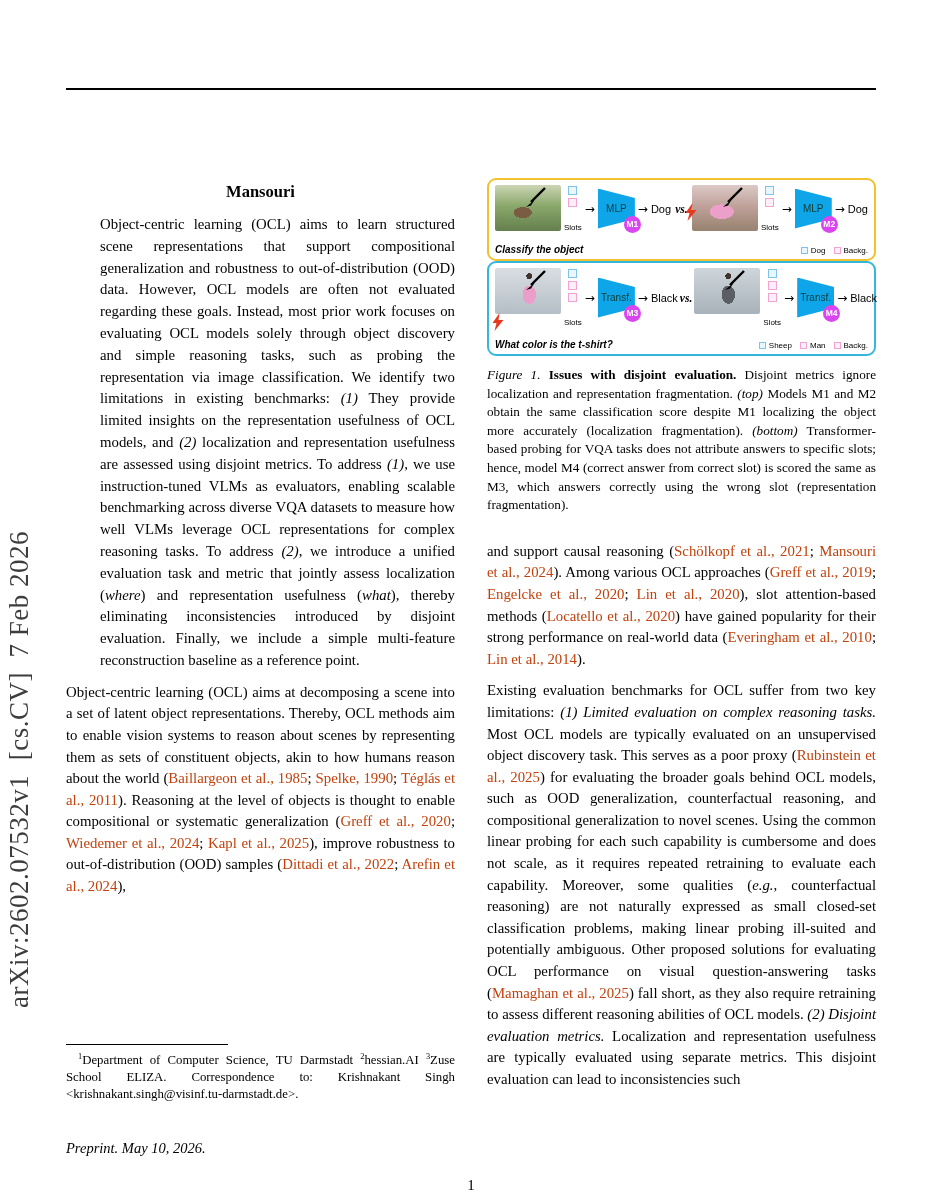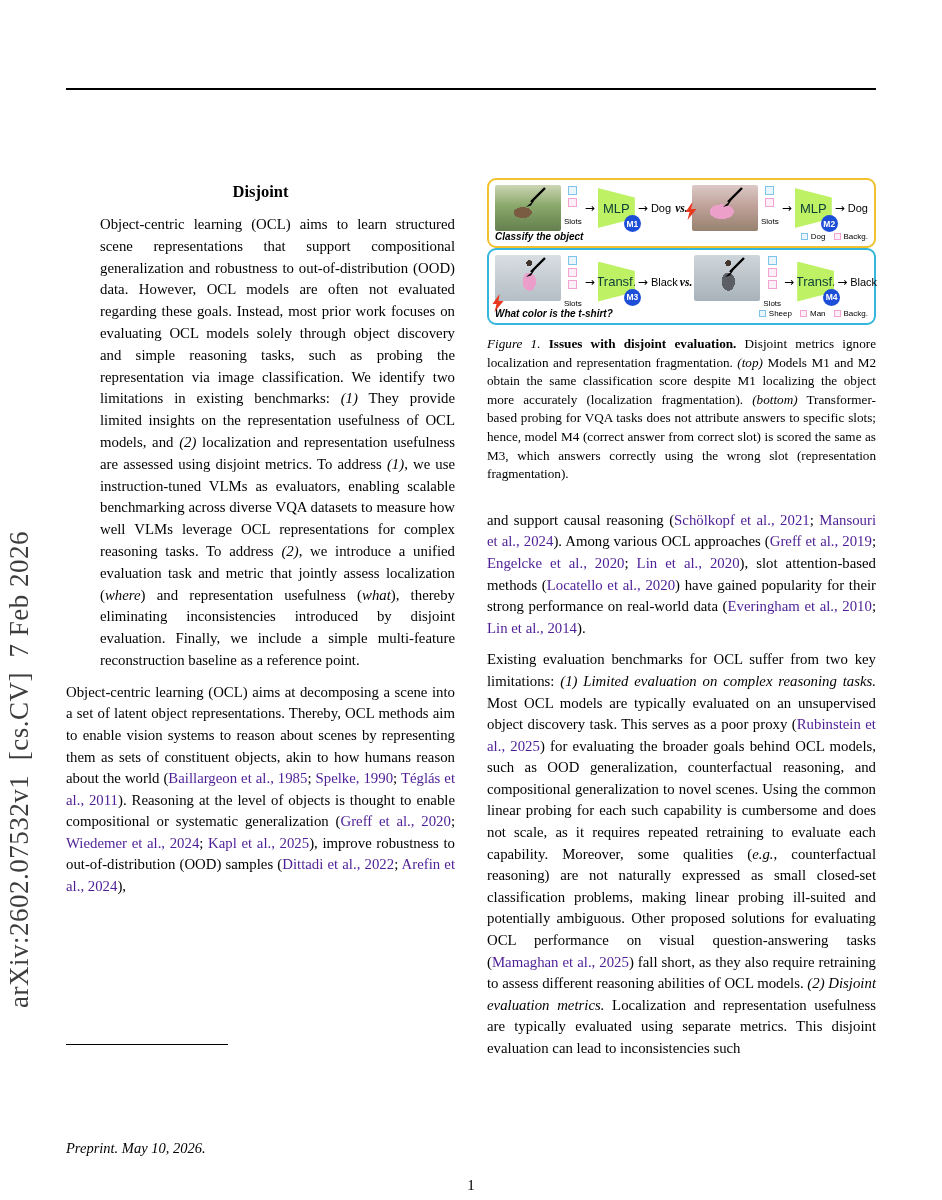--- a/index.html
+++ b/index.html
@@ -30,21 +30,21 @@
   .footnote { position:absolute; top:866px; left:0; width:100%; font-size:12.8px; line-height:17px; text-align:justify; }
   .footnote-rule { width:162px; height:1px; background:#000; margin-bottom:7px; }
   .footnote-text { text-indent:12px; }
   .preprint { position:absolute; top:962px; left:0; font-style:italic; font-size:14.5px; }
   .page-number { position:absolute; bottom:6px; left:0; width:100%; text-align:center; font-size:15px; }
 
   
   .seg-t {}
   .seg-i { font-style:italic; }
   .seg-b { font-weight:bold; }
-  .seg-c { color:#4c1d95; }
+  .seg-c { color:#c2410c; }
   .seg-sup { vertical-align:super; font-size:.65em; line-height:0; }
 
   
   .fig-block { font-family:"Liberation Sans", sans-serif; }
   .panel-title { text-align:center; font-weight:bold; font-size:11px; margin-bottom:3px; }
   .panel { border:2.5px solid; border-radius:9px; padding:5px 6px 4px; background:#fff; }
   .panel.yellow { border-color:#F2C12E; }
   .panel.cyan { border-color:#35B6DC; }
   .panel2-title { margin-top:7px; }
   .panel-row { display:flex; align-items:center; justify-content:space-between; gap:2px; }
@@ -66,32 +66,32 @@
       radial-gradient(ellipse 11px 15px at 52% 58%, #5c5e66 0 60%, transparent 61%),
       linear-gradient(180deg,#cfd6db 0%,#a8b2ba 100%); }
   .ptr { position:absolute; top:1px; left:26px; width:26px; height:26px; }
   .bolt { position:absolute; width:13px; height:18px; }
   .bolt.left-mid { left:-7px; top:38%; }
   .bolt.bottom-left { left:-3px; bottom:-4px; }
   .slot-col { display:flex; flex-direction:column; align-items:center; margin-left:3px; padding-top:1px; }
   .slot-sq { width:9px; height:9px; border:1.5px solid; background:#fff; margin-bottom:3px; flex:none; }
   .slot-sq.blue { border-color:#7EC4EA; background:#EAF6FD; }
   .slot-sq.pink { border-color:#F2A3D2; background:#FDEFF8; }
-  .slots-label { font-size:8px; margin-top:7px; }
+  .slots-label { font-size:8px; margin-top:13px; }
   .mini-arrow { font-family:"DejaVu Sans",sans-serif; font-size:12px; line-height:1; }
   .trap-wrap { position:relative; flex:none; }
-  .trap { width:37px; height:40px; background:#bef264;
+  .trap { width:37px; height:40px; background:#0ea5e9;
           clip-path:polygon(0% 0%, 100% 24%, 100% 76%, 0% 100%);
-          display:flex; align-items:center; justify-content:center; font-size:13px; color:#10403a; }
+          display:flex; align-items:center; justify-content:center; font-size:10px; color:#10403a; }
   .m-badge { position:absolute; right:-6px; bottom:-4px; width:17px; height:17px; border-radius:50%;
-             background:#1d4ed8; color:#fff; font-size:8.5px; font-weight:bold;
+             background:#d946ef; color:#fff; font-size:8.5px; font-weight:bold;
              display:flex; align-items:center; justify-content:center; }
   .answer { font-size:11px; }
   .vs { font-family:"Liberation Serif",serif; font-weight:bold; font-style:italic; font-size:11.5px; flex:none; }
-  .panel-bottom { display:flex; justify-content:space-between; margin-top:0;gap:40px; }
+  .panel-bottom { display:flex; justify-content:space-between; align-items:flex-end; margin-top:12px;gap:40px; }
   .question { font-style:italic; font-weight:bold; font-size:10px; }
   .legend { display:flex; gap:8px; align-items:center; }
   .legend-item { display:flex; align-items:center; gap:3px; font-size:8px; }
   .legend-sq { width:7px; height:7px; border:1.5px solid; background:#fff; flex:none; }
   .legend-sq.blue { border-color:#7EC4EA; background:#EAF6FD; }
   .legend-sq.pink { border-color:#F2A3D2; background:#FDEFF8; }
   .caption { font-family:"Liberation Serif",serif; font-size:13.2px; line-height:18.6px; text-align:justify; margin-top:10px; }
   .rc-para1 { margin-top:26px; }
 </style>
 </head>
@@ -99,27 +99,28 @@
 
 <div class="page">
 
   <div class="arxiv-strip">arXiv:2602.07532v1&nbsp;&nbsp;[cs.CV]&nbsp;&nbsp;7 Feb 2026</div>
 
   <div class="title-rule"></div>
 
   <div class="columns">
 
     <div class="col left">
-      <h2 class="abstract-head">Disjoint</h2>
+      <h2 class="abstract-head">Mansouri</h2>
       <p class="abstract-text"><span class="seg-t">Object-centric learning (OCL) aims to learn structured scene representations that support compositional generalization and robustness to out-of-distribution (OOD) data. However, OCL models are often not evaluated regarding these goals. Instead, most prior work focuses on evaluating OCL models solely through object discovery and simple reasoning tasks, such as probing the representation via image classification. We identify two limitations in existing benchmarks: </span><span class="seg-i">(1)</span><span class="seg-t"> They provide limited insights on the representation usefulness of OCL models, and </span><span class="seg-i">(2)</span><span class="seg-t"> localization and representation usefulness are assessed using disjoint metrics. To address </span><span class="seg-i">(1)</span><span class="seg-t">, we use instruction-tuned VLMs as evaluators, enabling scalable benchmarking across diverse VQA datasets to measure how well VLMs leverage OCL representations for complex reasoning tasks. To address </span><span class="seg-i">(2)</span><span class="seg-t">, we introduce a unified evaluation task and metric that jointly assess localization (</span><span class="seg-i">where</span><span class="seg-t">) and representation usefulness (</span><span class="seg-i">what</span><span class="seg-t">), thereby eliminating inconsistencies introduced by disjoint evaluation. Finally, we include a simple multi-feature reconstruction baseline as a reference point.</span></p>
 
       <p class="body-text"><span class="seg-t">Object-centric learning (OCL) aims at decomposing a scene into a set of latent object representations. Thereby, OCL methods aim to enable vision systems to reason about scenes by representing them as sets of constituent objects, akin to how humans reason about the world (</span><span class="seg-c">Baillargeon et al., 1985</span><span class="seg-t">; </span><span class="seg-c">Spelke, 1990</span><span class="seg-t">; </span><span class="seg-c">Téglás et al., 2011</span><span class="seg-t">). Reasoning at the level of objects is thought to enable compositional or systematic generalization (</span><span class="seg-c">Greff et al., 2020</span><span class="seg-t">; </span><span class="seg-c">Wiedemer et al., 2024</span><span class="seg-t">; </span><span class="seg-c">Kapl et al., 2025</span><span class="seg-t">), improve robustness to out-of-distribution (OOD) samples (</span><span class="seg-c">Dittadi et al., 2022</span><span class="seg-t">; </span><span class="seg-c">Arefin et al., 2024</span><span class="seg-t">),</span></p>
 
       <div class="footnote">
         <div class="footnote-rule"></div>
+        <p class="footnote-text"><span class="seg-sup">1</span><span class="seg-t">Department of Computer Science, TU Darmstadt </span><span class="seg-sup">2</span><span class="seg-t">hessian.AI </span><span class="seg-sup">3</span><span class="seg-t">Zuse School ELIZA. Correspondence to: Krishnakant Singh &lt;krishnakant.singh@visinf.tu-darmstadt.de&gt;.</span></p>
       </div>
       <div class="preprint">Preprint. May 10, 2026.</div>
     </div>
 
     <div class="col right">
 
       <div class="fig-block">
 
         <div class="panel yellow">
           <div class="panel-row">

